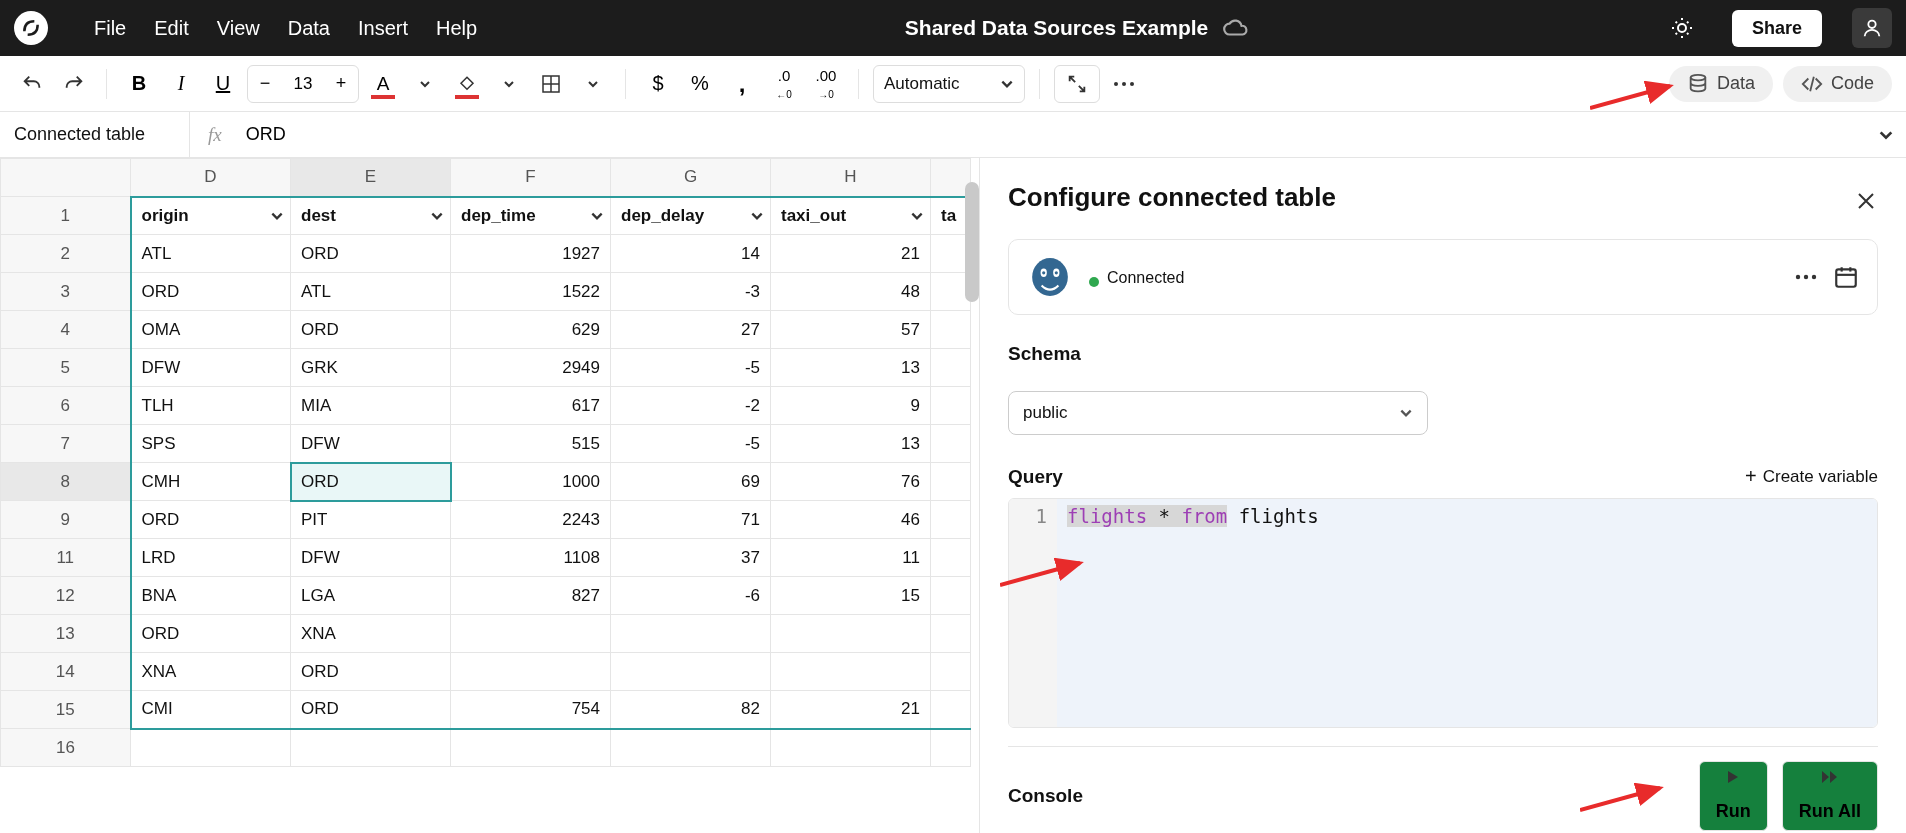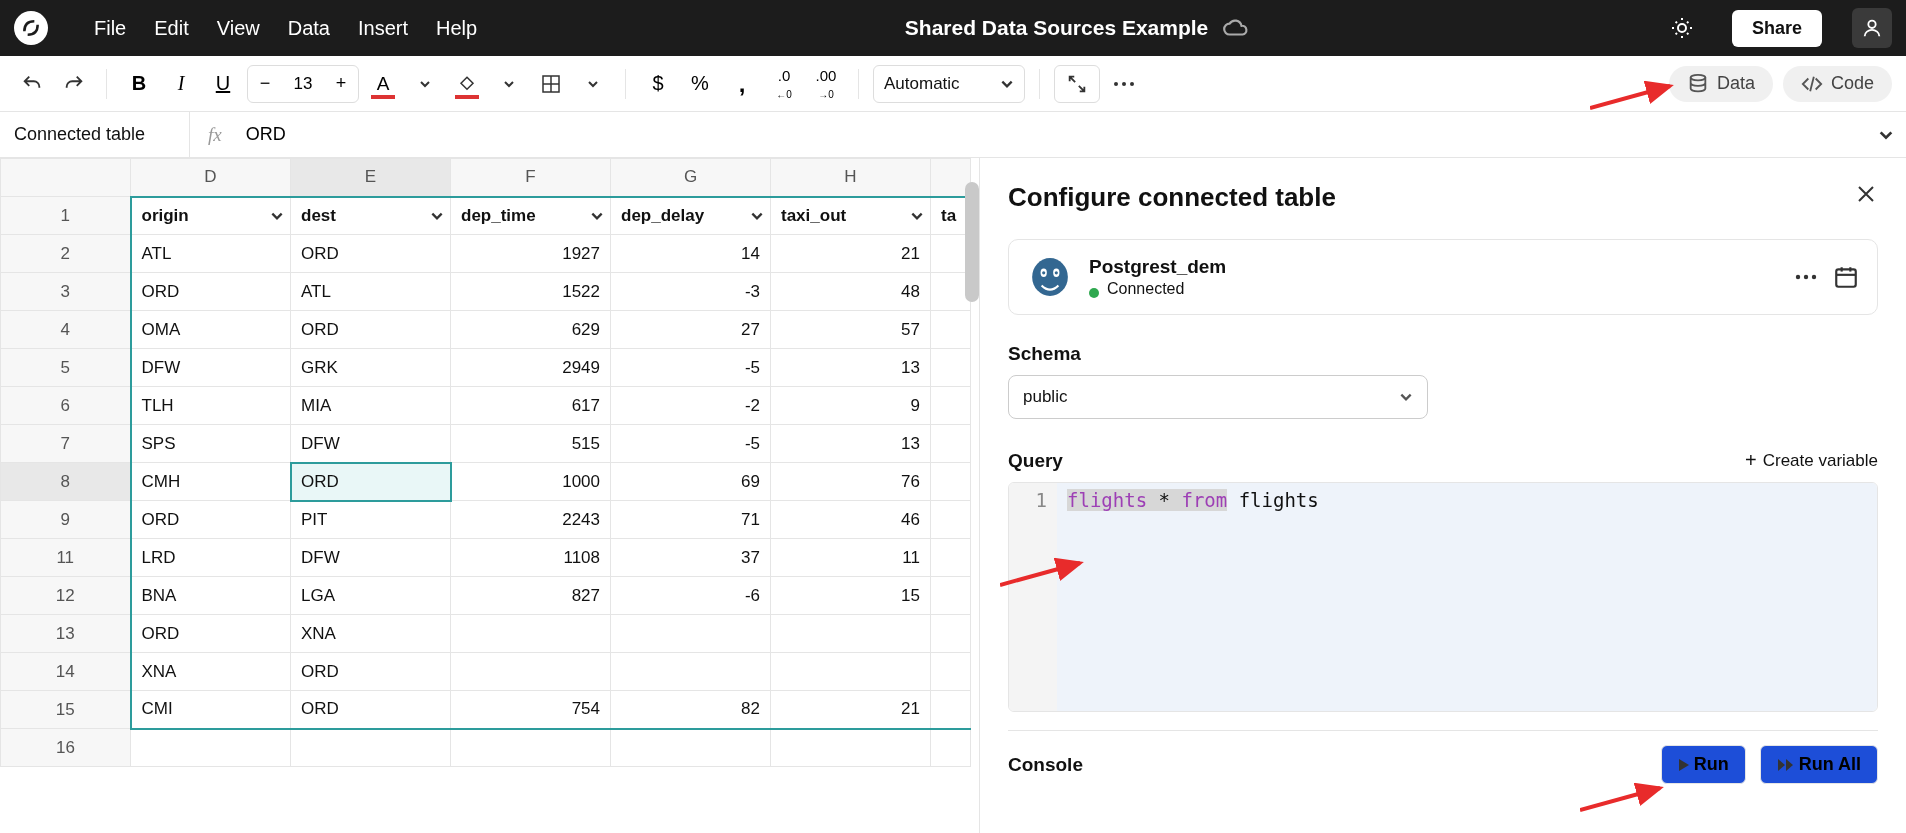--- a/index.html
+++ b/index.html
@@ -61,45 +61,45 @@
   .filter-chevron { position: absolute; right: 6px; top: 50%; transform: translateY(-50%); color: #555; }
   .grid tbody td { padding: 0 10px; }
   .grid tbody td.num { text-align: right; }
   .grid tbody tr.data-row td:first-of-type { border-left: 2px solid #2d9c9c; }
   .grid tbody tr.last-data td { border-bottom: 2px solid #2d9c9c; }
   .active-cell { outline: 2px solid #2d9c9c; outline-offset: -1px; background: #e9f7f7; }
   .vscrollbar { position: absolute; right: 0; top: 24px; width: 14px; height: 120px; background: #c9c9c9; border-radius: 7px; }
   .corner { width: 130px; }
   
   
-  .panel-head { display: flex; align-items: flex-start; justify-content: space-between; margin-bottom: 26px; }
+  .panel-head { display: flex; align-items: flex-end; justify-content: space-between; margin-bottom: 26px; }
   .panel-title { font-size: 26px; font-weight: 700; }
   .close-x { cursor: pointer; }
   .conn-card { border: 1px solid #e5e5e5; border-radius: 10px; padding: 14px 18px; display: flex; align-items: center; gap: 16px; margin-bottom: 28px; }
   .conn-icon { width: 46px; height: 46px; display:flex; align-items:center; justify-content:center; }
   .conn-text { flex: 1; }
   .conn-name { font-size: 19px; font-weight: 700; }
   .conn-status { font-size: 16px; display: flex; align-items: flex-end; gap: 8px; margin-top: 2px; }
   .status-dot { width: 10px; height: 10px; background: #2fa84f; border-radius: 50%; }
   .conn-actions { display: flex; gap: 16px; align-items: center; }
-  .field-label { font-size: 19px; font-weight: 700; margin-bottom: 10px; }
+  .field-label { font-size: 19px; font-weight: 700; margin-bottom: 26px; }
   .select-input { border: 1px solid #ccc; border-radius: 8px; height: 44px; display: flex; align-items: center; justify-content: space-between; padding: 0 14px; width: 420px; font-size: 17px; margin-bottom: 30px; }
   .query-head { display: flex; justify-content: space-between; align-items: center; margin-bottom: 10px; }
   .create-var { font-size: 17px; display: flex; align-items: center; gap: 6px; cursor: pointer; }
   .code-editor { border: 1px solid #e5e5e5; border-radius: 6px; height: 230px; display: flex; font-family: "SFMono-Regular", Menlo, Consolas, monospace; font-size: 19px; overflow: hidden; }
   .gutter { width: 48px; background: #f4f4f4; text-align: right; padding: 6px 10px; color: #888; }
   .code-line { padding: 6px 10px; background: #eef3fa; flex: 1; }
   .kw { color: #9d3fb5; }
   .ident { color: #111; }
   .sel-text { background: #d7d7d7; }
   
   .console-bar { display: flex; align-items: center; justify-content: space-between; border-top: 1px solid #e5e5e5; margin-top: 18px; padding-top: 14px; }
   .console-label { font-size: 19px; font-weight: 600; }
   .console-actions { display: flex; gap: 14px; }
-  .run-btn { display: flex; align-items: center; gap: 4px; background: #1d4ed8; border: 1px solid #e5e5e5; border-radius: 6px; padding: 8px 16px; font-size: 18px; font-weight: 600; cursor: pointer; }
+  .run-btn { display: flex; align-items: center; gap: 17px; background: #15803d; border: 1px solid #e5e5e5; border-radius: 6px; padding: 8px 16px; font-size: 18px; font-weight: 600; cursor: pointer; flex-direction: column; }
   
   
   .arrow { position: absolute; pointer-events: none; }
   svg { display: block; }
 </style>
 </head>
 <body>
 
 <div class="menubar">
   <div class="logo-circle">
@@ -464,21 +464,20 @@
         <svg width="42" height="42" viewBox="0 0 40 40">
             <ellipse cx="20" cy="20" rx="17" ry="18" fill="#336791"></ellipse>
             <ellipse cx="14" cy="16" rx="3" ry="4" fill="#fff"></ellipse>
             <ellipse cx="26" cy="16" rx="3" ry="4" fill="#fff"></ellipse>
             <circle cx="14" cy="16" r="1.5" fill="#336791"></circle>
             <circle cx="26" cy="16" r="1.5" fill="#336791"></circle>
             <path d="M12 28 Q20 36 28 28" fill="none" stroke="#fff" stroke-width="2"></path>
           </svg>
       </div>
       <div class="conn-text">
-        <div class="conn-name">Postgrest_dem</div>
         <div class="conn-status">
           <span class="status-dot"></span>
           <span>Connected</span>
         </div>
       </div>
       <div class="conn-actions">
         <div>
             <svg width="22" height="6" viewBox="0 0 22 6">
               <circle cx="3" cy="3" r="2.2" fill="#333"></circle>
               <circle cx="11" cy="3" r="2.2" fill="#333"></circle>

